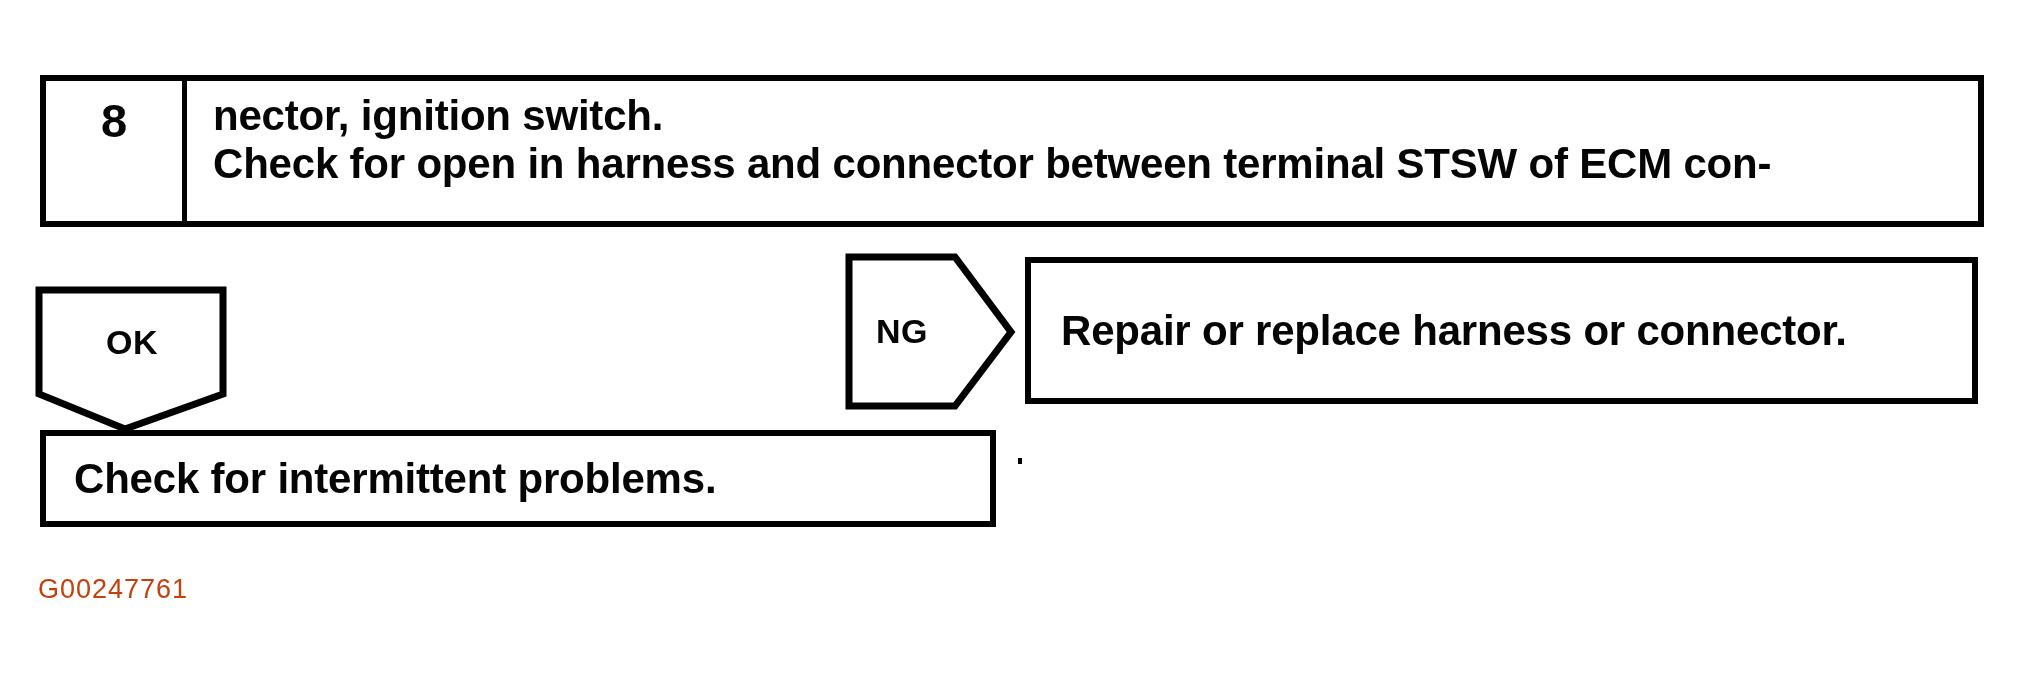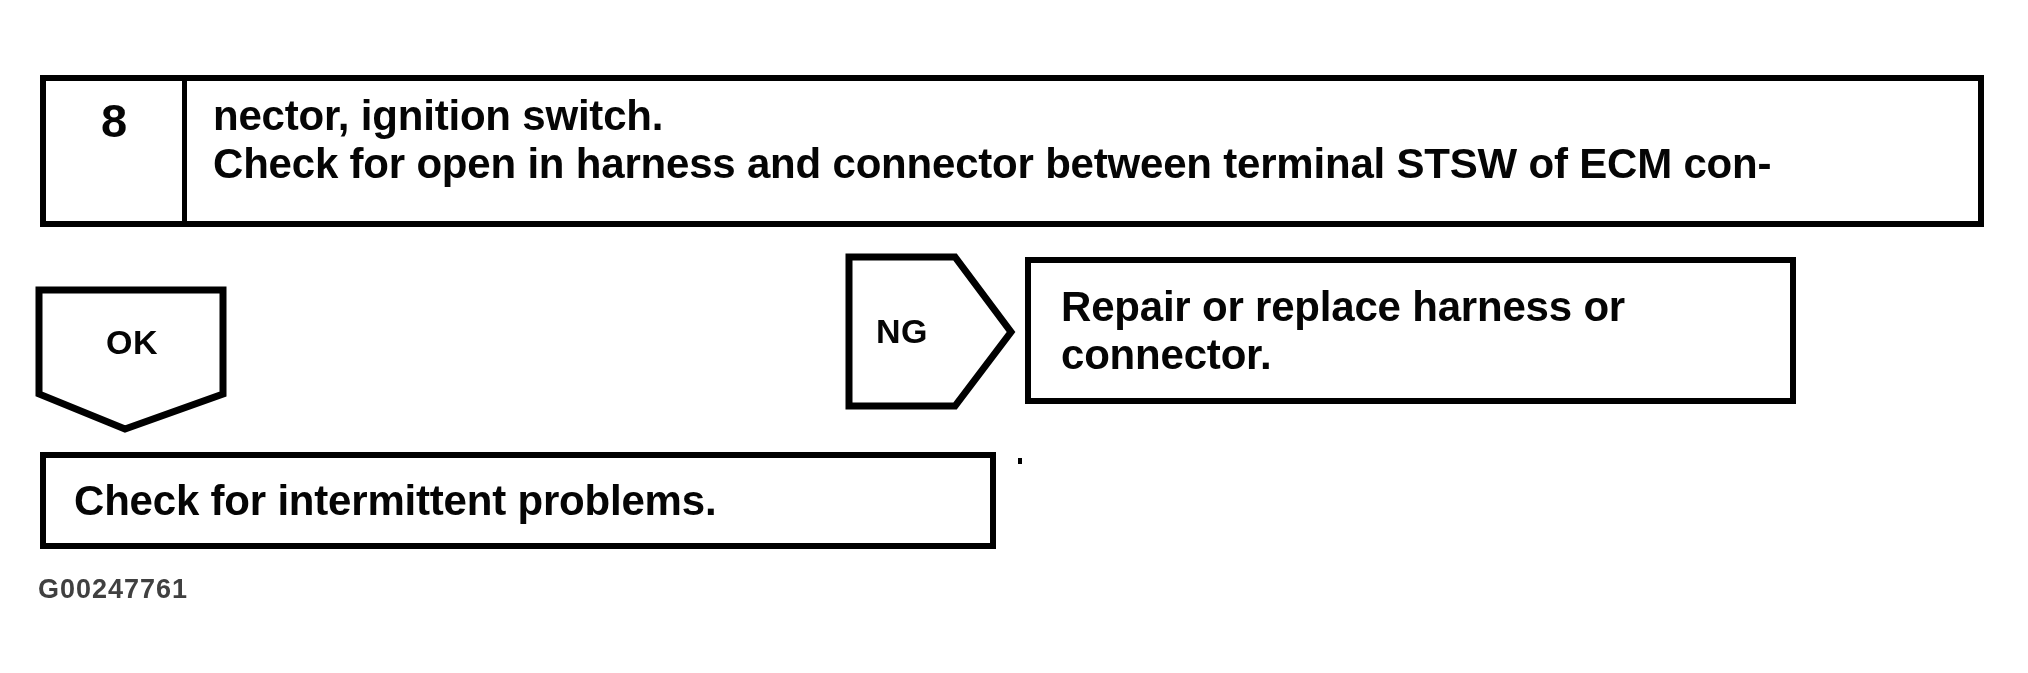--- a/index.html
+++ b/index.html
@@ -77,40 +77,40 @@
     display: flex;
     align-items: center;
     background: #fff;
     font-size: 42px;
     font-weight: 700;
     letter-spacing: -0.2px;
   }
   #ng-result-box {
     left: 1025px;
     top: 257px;
-    width: 771px;
+    width: 953px;
     height: 147px;
     padding-left: 30px;
   }
   #ok-result-box {
     left: 40px;
-    top: 452px;
+    top: 430px;
     width: 956px;
     height: 97px;
     padding-left: 28px;
   }
   
   .figure-id {
     position: absolute;
     left: 38px;
     top: 574px;
     font-size: 27px;
-    font-weight: 700;
+    font-weight: 400;
     letter-spacing: 1px;
-    color: #404040;
+    color: #c2410c;
   }
   
   .speck {
     position: absolute;
     left: 1018px;
     top: 458px;
     width: 4px;
     height: 6px;
     background: #000;
   }

